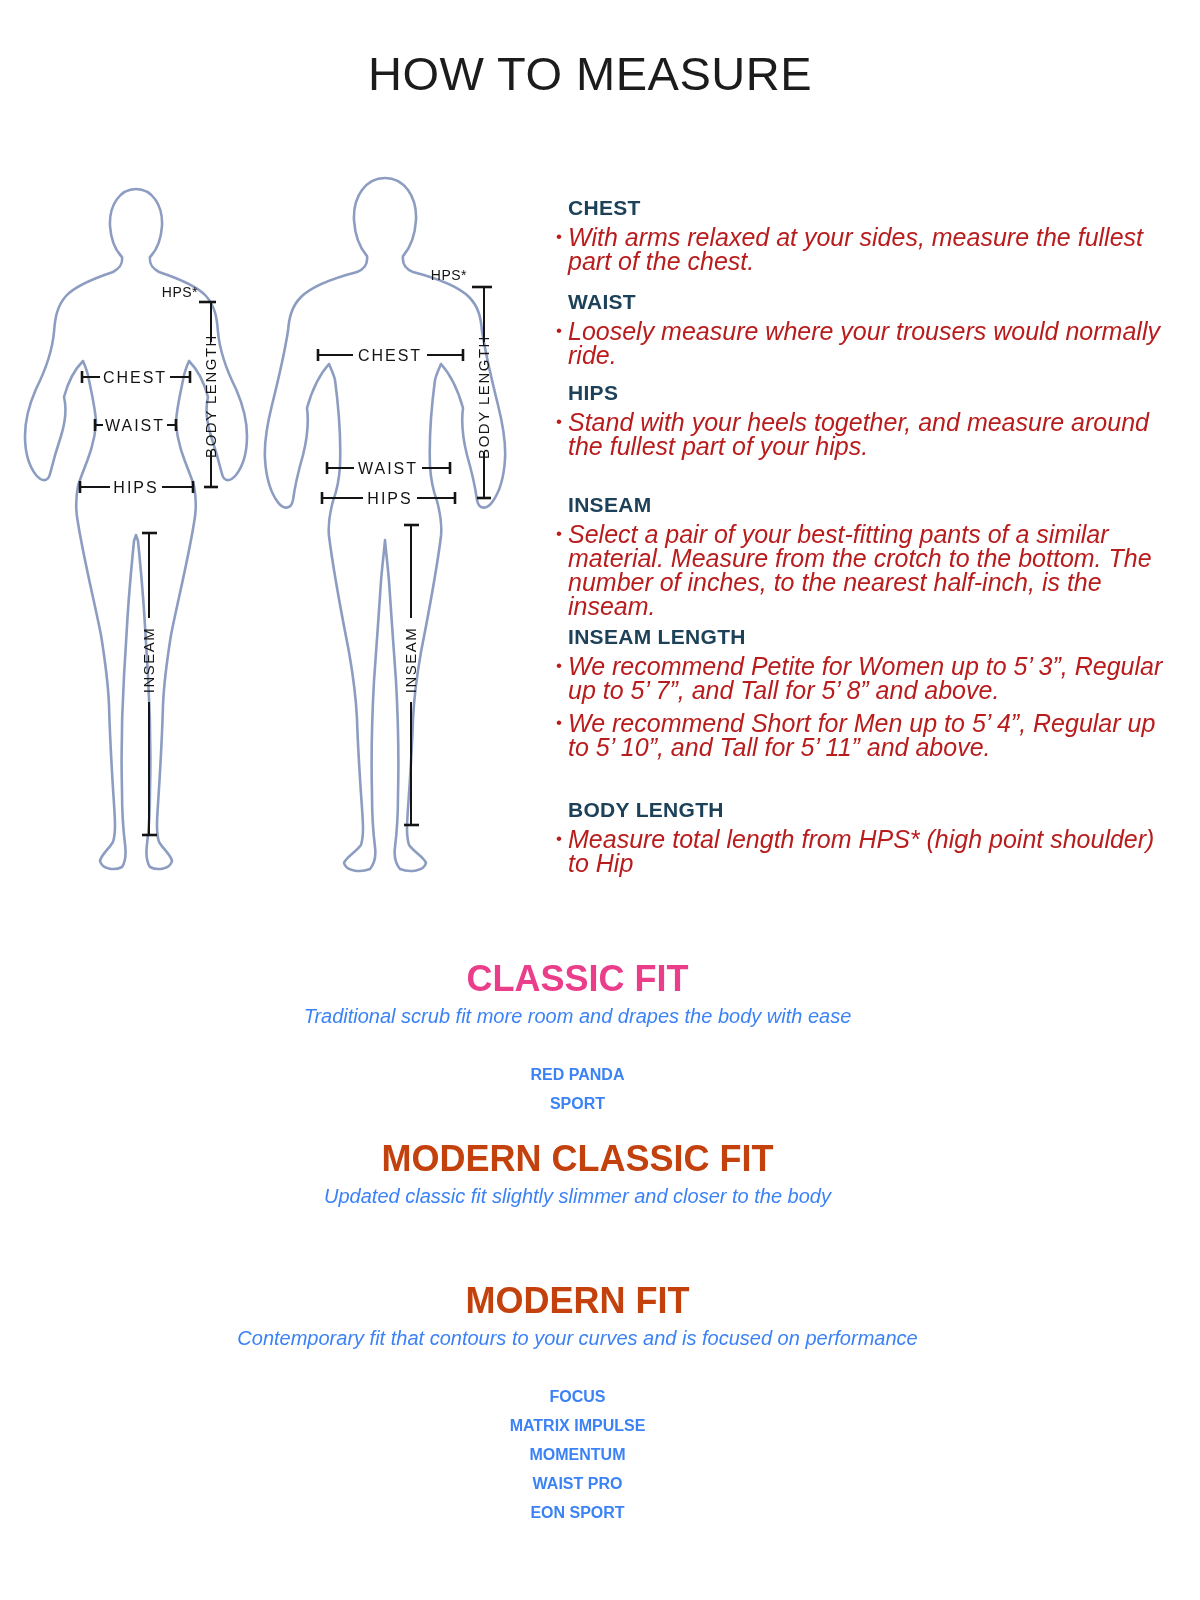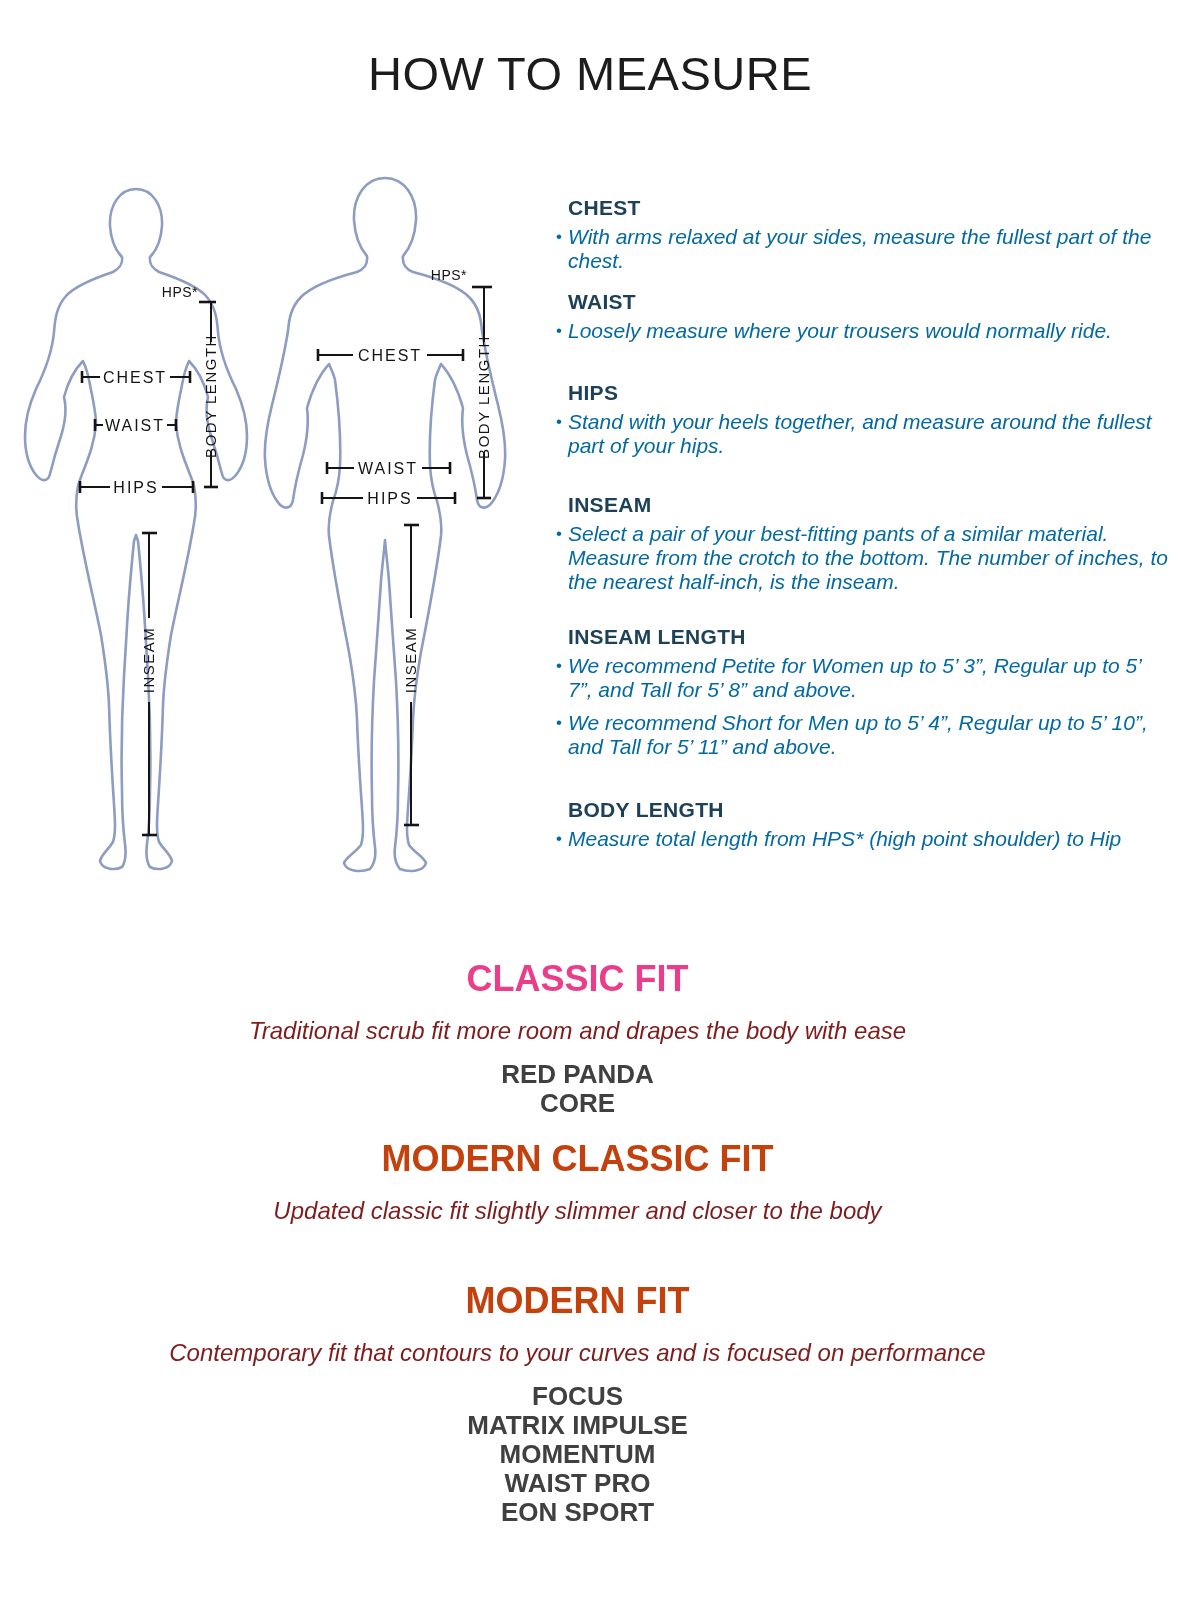--- a/index.html
+++ b/index.html
@@ -56,23 +56,23 @@
   .m-heading {
     font-size: 21px;
     font-weight: 700;
     color: #1d4158;
     letter-spacing: 0.3px;
     padding-left: 12px;
     margin-bottom: 5px;
   }
   .m-bullet {
     position: relative;
-    font-size: 21px;
+    font-size: 25px;
     font-style: italic;
-    color: #0369a1;
+    color: #b91c1c;
     line-height: 24px;
     padding-left: 12px;
     margin-bottom: 9px;
   }
   .m-bullet::before {
     content: "\2022";
     position: absolute;
     left: 0;
     top: 0;
     font-style: normal;
@@ -87,31 +87,31 @@
   }
   .fit-title {
     font-size: 36px;
     font-weight: 700;
     letter-spacing: 0px;
     line-height: 41px;
   }
   .fit-title.pink { color: #ea3e8b; }
   .fit-title.green { color: #c2410c; text-align: center; }
   .fit-desc {
-    margin-top: 20px;
-    font-size: 24px;
+    margin-top: 5px;
+    font-size: 20px;
     font-style: italic;
-    color: #7f1d1d;
+    color: #3b82f6;
     line-height: 24px;
   }
   .fit-lines {
-    margin-top: 17px;
-    font-size: 26px;
+    margin-top: 32px;
+    font-size: 16px;
     font-weight: 700;
-    color: #404040;
+    color: #3b82f6;
     line-height: 29px;
   }
 </style>
 </head>
 <body>
 
 <div class="page">
 
   <h1 class="page-title">HOW TO MEASURE</h1>
 
@@ -286,21 +286,21 @@
       <div class="m-bullet">Measure total length from HPS* (high point shoulder) to Hip</div>
     </div>
 
   </div>
 
   <div class="fit-block" style="top:958px">
     <div class="fit-title pink">CLASSIC FIT</div>
     <div class="fit-desc">Traditional scrub fit more room and drapes the body with ease</div>
     <div class="fit-lines">
       <div>RED PANDA</div>
-      <div>CORE</div>
+      <div>SPORT</div>
     </div>
   </div>
 
   <div class="fit-block" style="top:1138px">
     <div class="fit-title green">MODERN CLASSIC FIT</div>
     <div class="fit-desc">Updated classic fit slightly slimmer and closer to the body</div>
   </div>
 
   <div class="fit-block" style="top:1280px">
     <div class="fit-title green">MODERN FIT</div>

